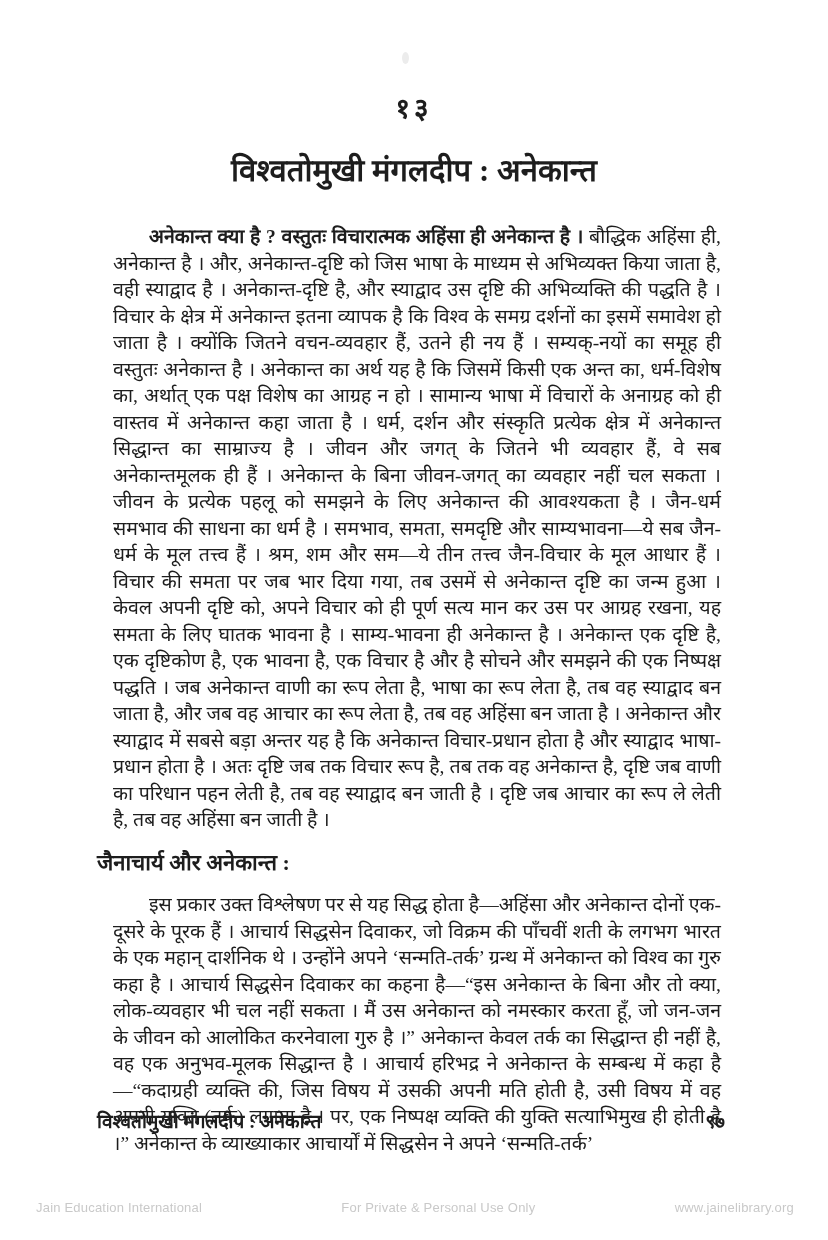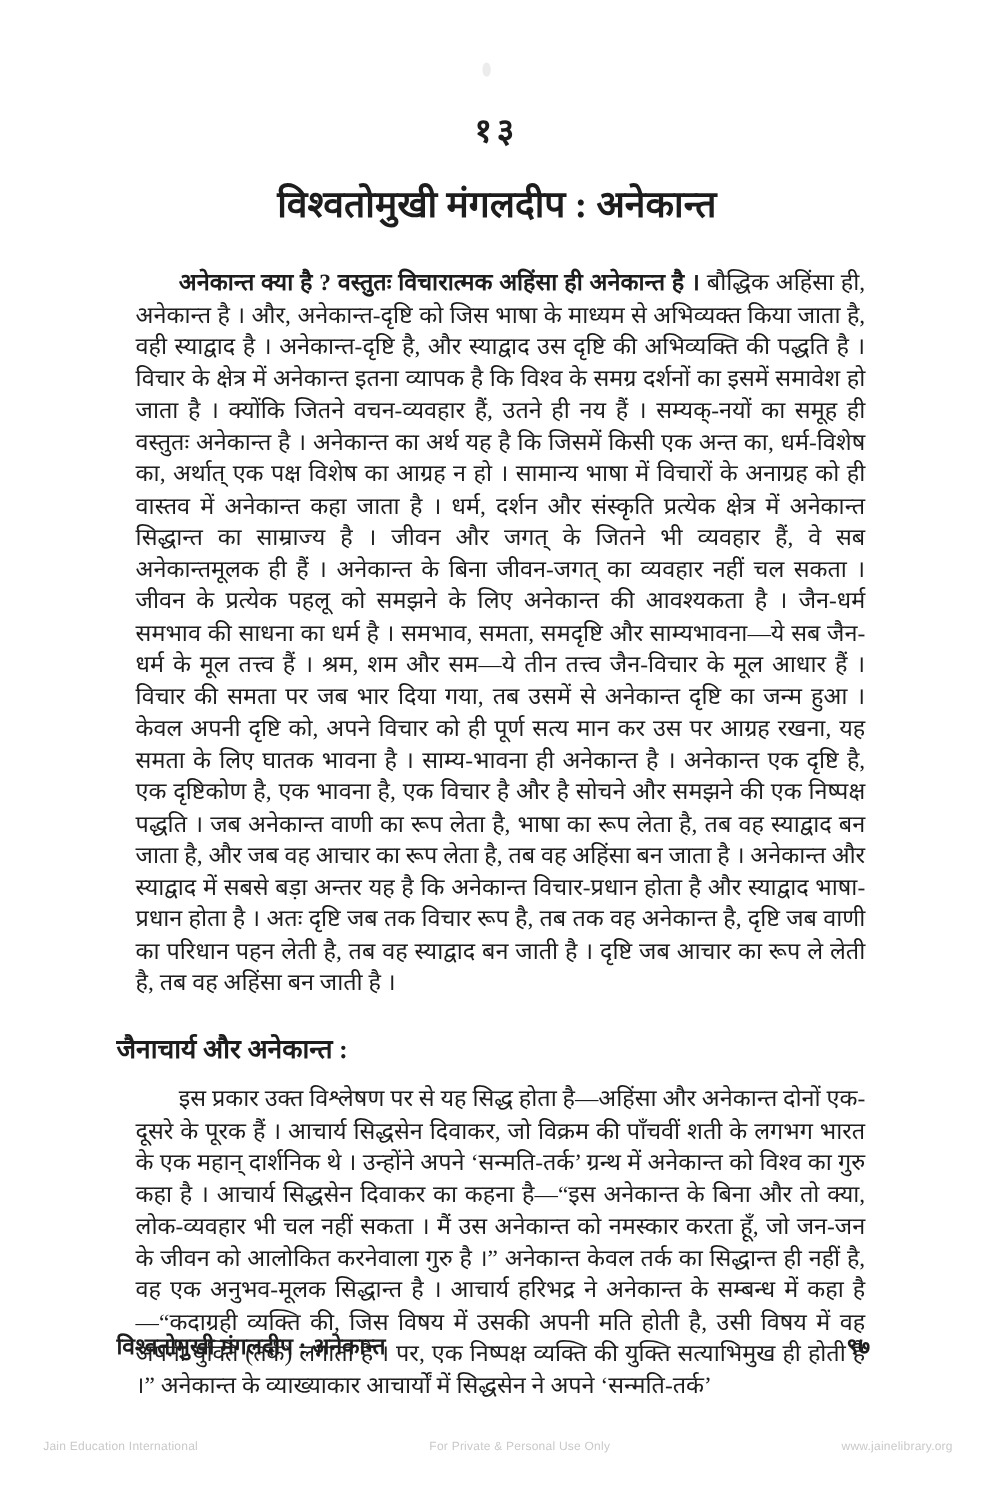--- a/index.html
+++ b/index.html
@@ -45,21 +45,21 @@
     text-align: justify;
   }
   .para {
     margin: 16px;
     text-indent: 36px;
   }
   .para .lead {
     font-weight: bold;
   }
   .section-heading {
-    margin: 28px 0 6px 0;
+    margin: 16px 0 6px 0;
     font-size: 22px;
     font-weight: bold;
     text-indent: 0;
   }
   .page-footer {
     position: absolute;
     top: 1108px;
     left: 97px;
     right: 91px;
     display: flex;
@@ -74,21 +74,21 @@
   .bottom-bar {
     position: absolute;
     top: 1200px;
     left: 36px;
     right: 34px;
     display: flex;
     justify-content: space-between;
     align-items: baseline;
     color: #c9c9c9;
     font-family: "Liberation Sans", "DejaVu Sans", sans-serif;
-    font-size: 10px;
+    font-size: 13px;
     letter-spacing: 0.2px;
   }
 </style>
 </head>
 <body>
 
 <div class="page">
 
   <div class="scan-speck"></div>
 

